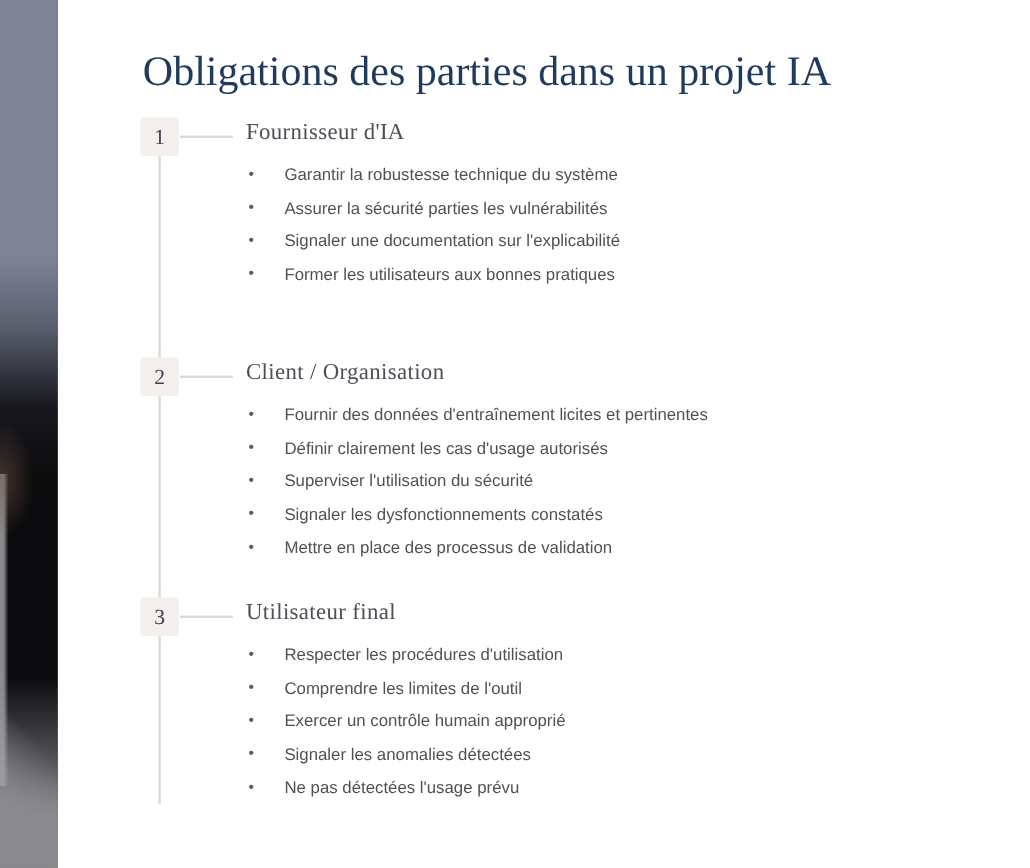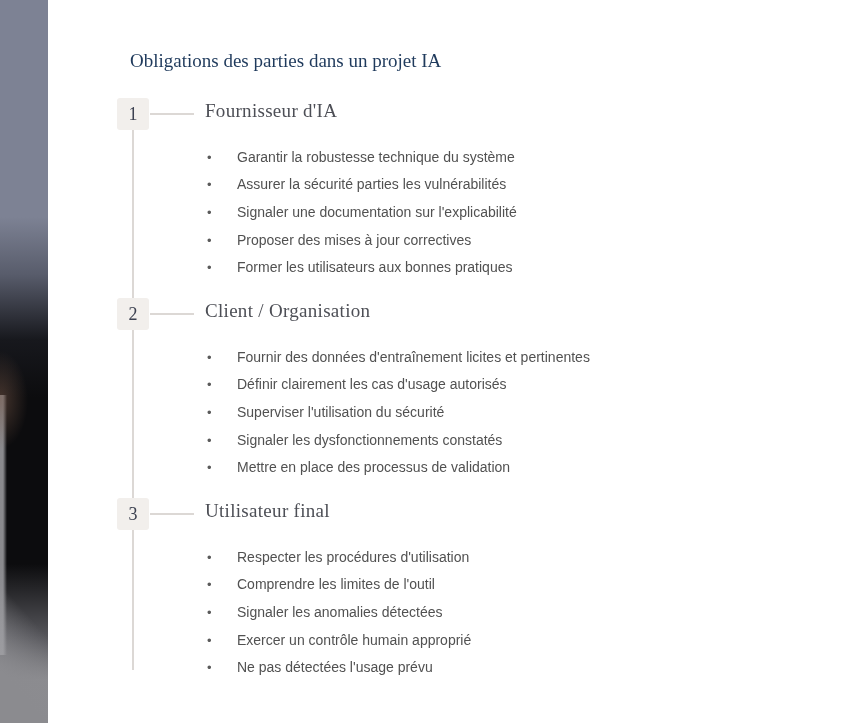--- a/index.html
+++ b/index.html
@@ -26,24 +26,24 @@
       linear-gradient(48deg, #8b8b8f 22%, rgba(139,139,143,0) 58%),
       linear-gradient(180deg, #7d8294 0%, #7d8294 30%, #585c6b 38%, #17181d 47%,
                       #0c0c0e 55%, #0c0c0e 78%, #55555a 88%, #8c8c90 94%, #8e8e92 100%);
     background-size: 100% 100%, 8px 260px, 100% 190px, 100% 100%;
     background-position: 0 0, 0 395px, 0 535px, 0 0;
     background-repeat: no-repeat;
   }
   .title {
     position: absolute;
     left: 119px; top: 38px;
-    margin: 11px;
+    margin: 0;
     font-family: "Liberation Serif", serif;
     font-weight: 500;
-    font-size: 19px;
+    font-size: 35px;
     line-height: 1.25;
     color: #1f3a5c;
     white-space: nowrap;
   }
   .timeline-line {
     position: absolute;
     left: 132px; top: 130px;
     width: 2px; height: 540px;
     background: #dcd8d5;
   }
@@ -85,21 +85,21 @@
     text-align: center;
   }
   .step-items {
     position: absolute;
     left: 205px; top: 39px;
     margin: 0; padding: 0;
     list-style: none;
   }
   .step-items li {
     display: flex;
-    align-items: flex-end;
+    align-items: flex-start;
     height: 27.7px;
     font-size: 14px;
     color: #515151;
     white-space: nowrap;
   }
   .dot {
     width: 32px;
     padding-left: 2px;
     box-sizing: border-box;
     color: #5a5a5a;
@@ -131,24 +131,20 @@
       <li>
           <span class="dot"></span>
           <span>Assurer la sécurité parties les vulnérabilités</span>
         </li>
       <li>
           <span class="dot"></span>
           <span>Signaler une documentation sur l'explicabilité</span>
         </li>
       <li>
           <span class="dot"></span>
-          <span>Proposer des mises à jour correctives</span>
-        </li>
-      <li>
-          <span class="dot"></span>
           <span>Former les utilisateurs aux bonnes pratiques</span>
         </li>
     </ul>
   </section>
 
   <section class="step s2">
     <div class="badge">
       <span>2</span>
     </div>
     <div class="connector"></div>
@@ -187,25 +183,25 @@
       <li>
           <span class="dot"></span>
           <span>Respecter les procédures d'utilisation</span>
         </li>
       <li>
           <span class="dot"></span>
           <span>Comprendre les limites de l'outil</span>
         </li>
       <li>
           <span class="dot"></span>
+          <span>Exercer un contrôle humain approprié</span>
+        </li>
+      <li>
+          <span class="dot"></span>
           <span>Signaler les anomalies détectées</span>
-        </li>
-      <li>
-          <span class="dot"></span>
-          <span>Exercer un contrôle humain approprié</span>
         </li>
       <li>
           <span class="dot"></span>
           <span>Ne pas détectées l'usage prévu</span>
         </li>
     </ul>
   </section>
 </div>
 
 </body></html>

